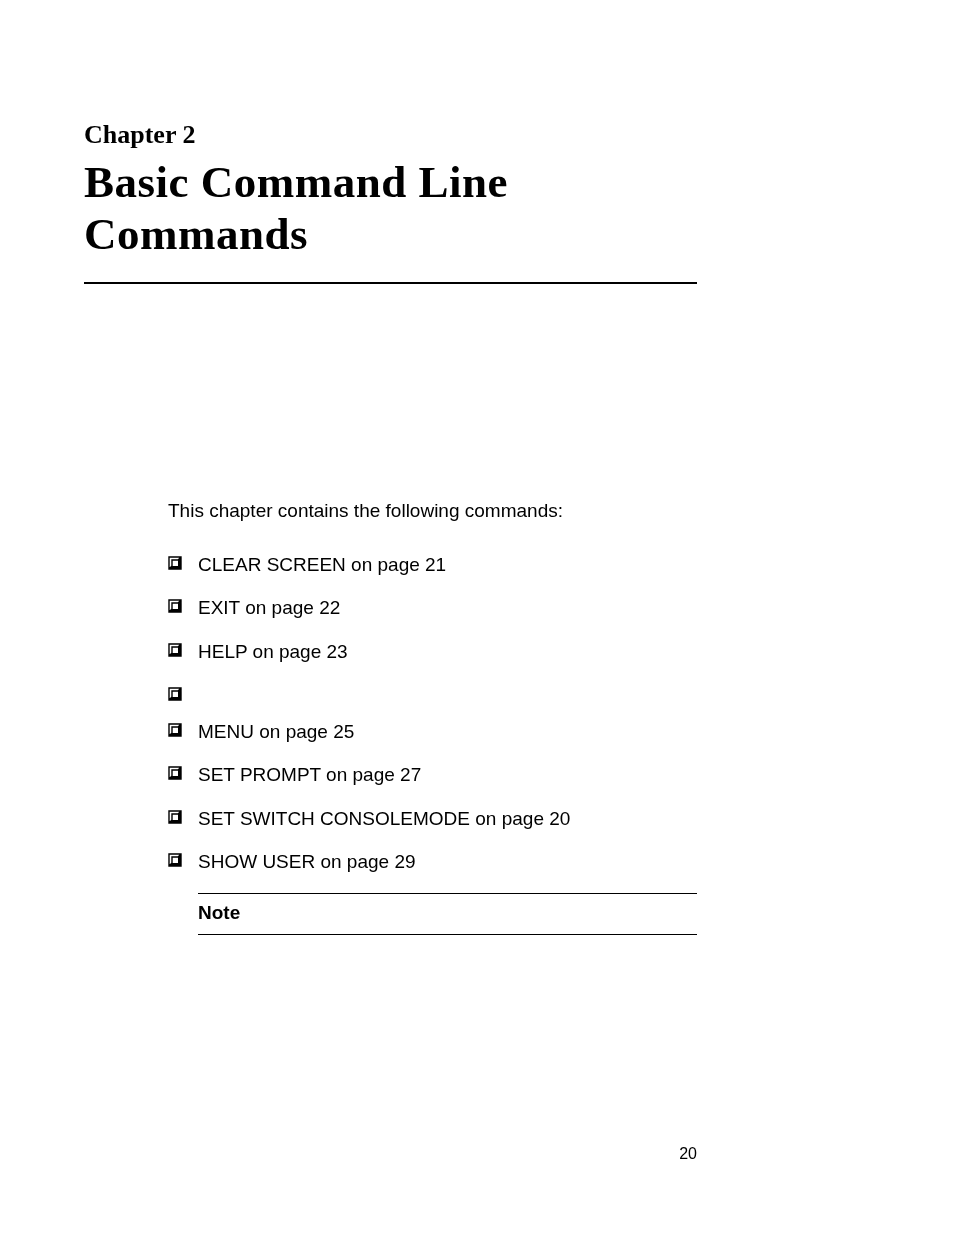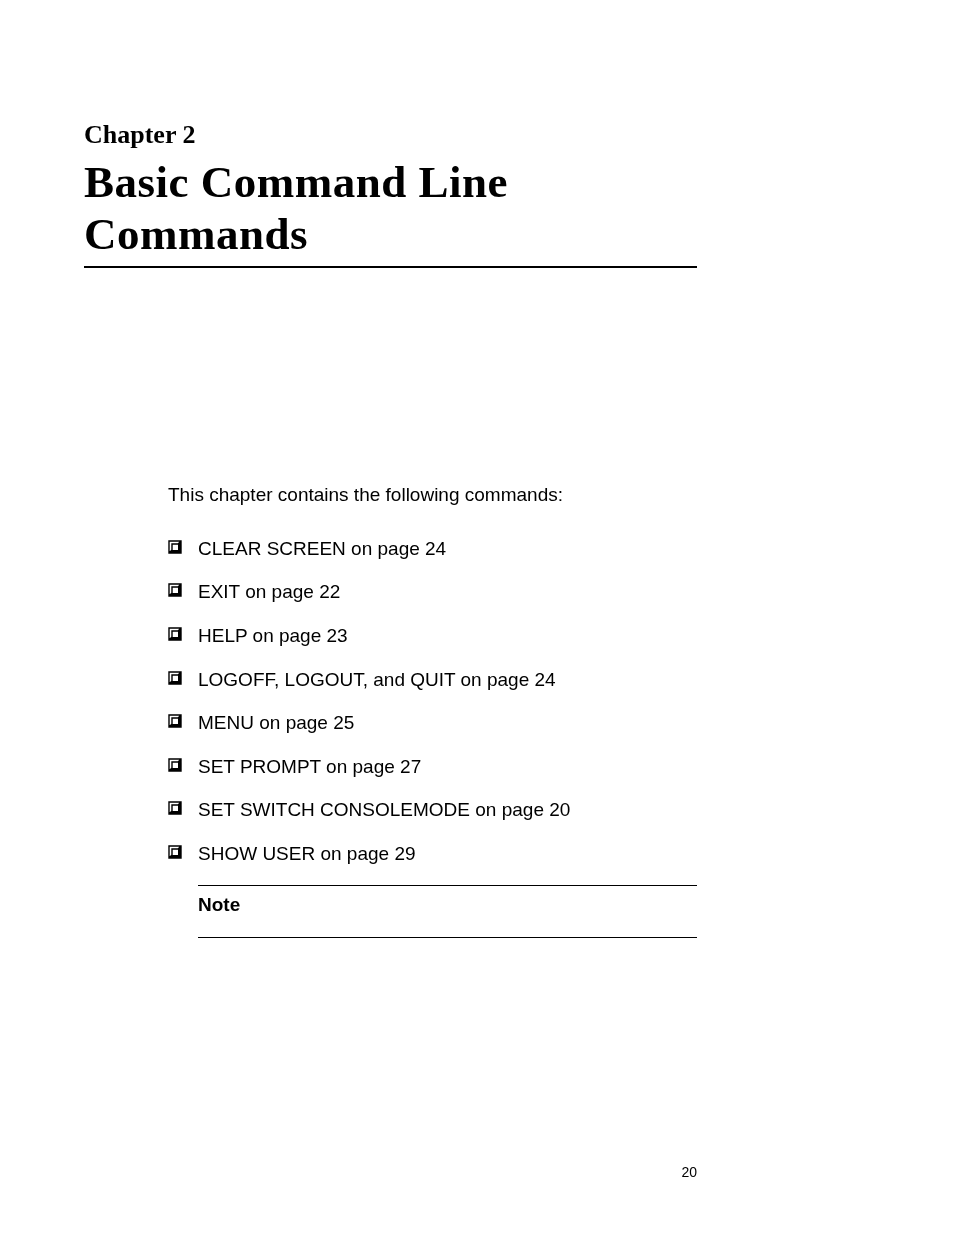--- a/index.html
+++ b/index.html
@@ -1,50 +1,50 @@
 <!DOCTYPE html>
 <html><head>
 <meta charset="utf-8">
 <style>
   * { margin: 0; padding: 0; box-sizing: border-box; }
   html, body { width: 954px; height: 1235px; background: #fff; font-family: "Myriad Pro", "Segoe UI", Arial, sans-serif; color: #000; }
   .page { position: relative; width: 781px; height: 1235px; padding: 120px 84px 60px 84px; border-radius: 32px; }
   .chapter-label { font-family: "Times New Roman", Times, serif; font-weight: bold; font-size: 26px; margin-bottom: 6px; }
-  .chapter-title { font-family: "Times New Roman", Times, serif; font-weight: bold; font-size: 45px; letter-spacing: 0.5px; padding-bottom: 6px; border-bottom: 2px solid #000; }
+  .chapter-title { font-family: "Times New Roman", Times, serif; font-weight: bold; font-size: 45px; letter-spacing: 0.5px; padding-bottom: 22px; border-bottom: 2px solid #000; }
   .body-col { margin-left: 84px; margin-top: 214px; font-size: 19px; line-height: 1.35; }
   .intro { margin-bottom: 28px; }
   .cmd-list { list-style: none; }
   .cmd-list li { display: flex; align-items: flex-start; margin-bottom: 18px; }
   .bullet-icon { flex: 0 0 auto; width: 14px; height: 14px; margin-top: 4px; margin-right: 16px; }
   .bullet-icon svg { display: block; }
-  .note-box { margin-top: 12px; margin-left: 30px; border-top: 1.5px solid #000; border-bottom: 1.5px solid #000; padding: 6px 0 20px 0; }
+  .note-box { margin-top: 12px; margin-left: 30px; border-top: 1.5px solid #000; border-bottom: 1.5px solid #000; padding: 6px 0 8px 0; }
   .note-label { font-weight: bold; font-size: 19px; }
   .note-text { font-size: 19px; line-height: 1.35; }
-  .page-num { position: absolute; bottom: 55px; right: 84px; font-size: 14px; margin-left: 36px; }
+  .page-num { position: absolute; bottom: 72px; right: 84px; font-size: 16px; margin-left: 36px; }
 </style>
 </head>
 <body>
 
 <div class="page">
 
   <div class="chapter-label">Chapter 2</div>
   <div class="chapter-title">Basic Command Line Commands</div>
 
   <div class="body-col">
     <p class="intro">This chapter contains the following commands:</p>
 
     <ul class="cmd-list">
       <li>
         <span class="bullet-icon">
           <svg width="14" height="14" viewBox="0 0 14 14">
               <path d="M1 1 H13 V13 H1 Z M1 13 L4 10 L4 4 L10 4 L13 1" fill="none" stroke="#000" stroke-width="1.4"></path>
               <path d="M1 13 L4 10 L10 10 L10 4 L13 1 L13 13 Z" fill="#000"></path>
             </svg>
         </span>
-        <span>CLEAR SCREEN on page 24</span>
+        <span>CLEAR SCREEN on page 21</span>
       </li>
       <li>
         <span class="bullet-icon">
           <svg width="14" height="14" viewBox="0 0 14 14">
               <path d="M1 1 H13 V13 H1 Z M1 13 L4 10 L4 4 L10 4 L13 1" fill="none" stroke="#000" stroke-width="1.4"></path>
               <path d="M1 13 L4 10 L10 10 L10 4 L13 1 L13 13 Z" fill="#000"></path>
             </svg>
         </span>
         <span>EXIT on page 22</span>
       </li>
@@ -57,21 +57,20 @@
         </span>
         <span>HELP on page 23</span>
       </li>
       <li>
         <span class="bullet-icon">
           <svg width="14" height="14" viewBox="0 0 14 14">
               <path d="M1 1 H13 V13 H1 Z M1 13 L4 10 L4 4 L10 4 L13 1" fill="none" stroke="#000" stroke-width="1.4"></path>
               <path d="M1 13 L4 10 L10 10 L10 4 L13 1 L13 13 Z" fill="#000"></path>
             </svg>
         </span>
-        <span>LOGOFF, LOGOUT, and QUIT on page 24</span>
       </li>
       <li>
         <span class="bullet-icon">
           <svg width="14" height="14" viewBox="0 0 14 14">
               <path d="M1 1 H13 V13 H1 Z M1 13 L4 10 L4 4 L10 4 L13 1" fill="none" stroke="#000" stroke-width="1.4"></path>
               <path d="M1 13 L4 10 L10 10 L10 4 L13 1 L13 13 Z" fill="#000"></path>
             </svg>
         </span>
         <span>MENU on page 25</span>
       </li>

